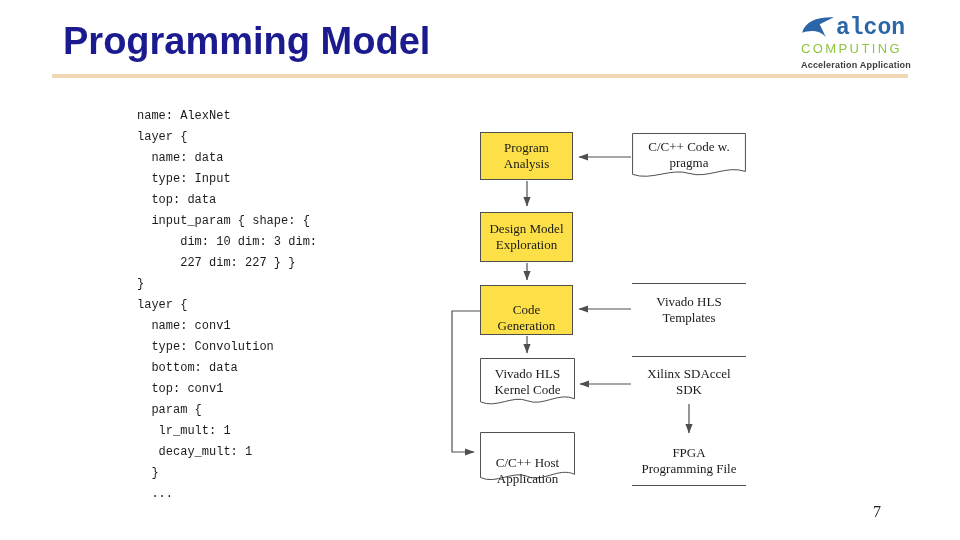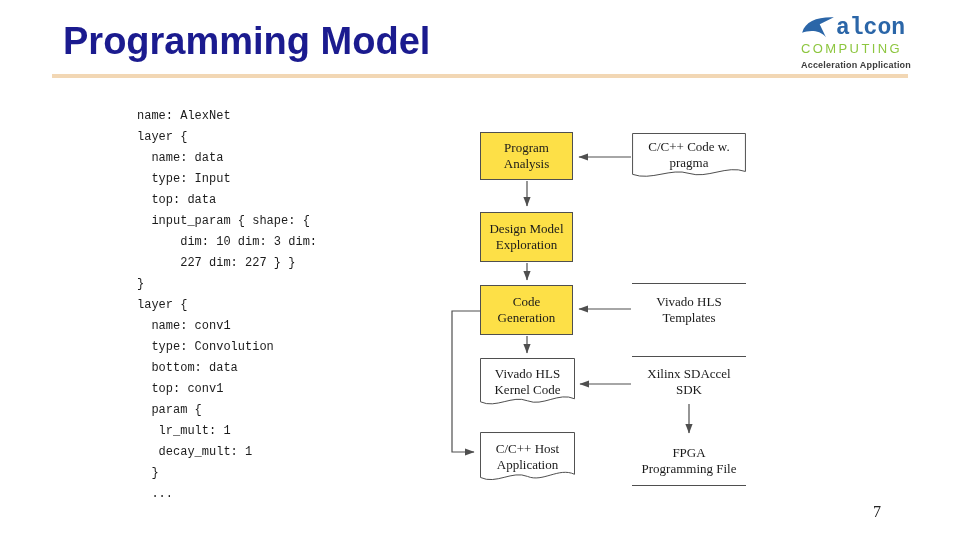--- a/index.html
+++ b/index.html
@@ -114,34 +114,34 @@
   <div class="fc-node fc-rect" style="left:480px;top:132px;width:93px;height:48px;">
     <span class="fc-label">Program
 Analysis</span>
   </div>
 
   <div class="fc-node fc-rect" style="left:480px;top:212px;width:93px;height:50px;">
     <span class="fc-label">Design Model
 Exploration</span>
   </div>
 
-  <div class="fc-node fc-rect" style="left:480px;top:285px;width:93px;height:50px;">
+  <div class="fc-node fc-rect" style="left:480px;top:285px;width:93px;height:50px;align-items:flex-end;">
     <span class="fc-label">Code
 Generation</span>
   </div>
 
   <div class="fc-node fc-doc" style="left:480px;top:358px;width:95px;height:53px;">
     <svg class="doc-shape" viewBox="0 0 100 52" preserveAspectRatio="none">
       <path d="M0.5,0.5 L99.5,0.5 L99.5,40 C83,33 66,48 50,42 C34,36 17,50 0.5,43 Z"></path>
     </svg>
     <span class="fc-label">Vivado HLS
 Kernel Code</span>
   </div>
 
-  <div class="fc-node fc-doc" style="left:480px;top:432px;width:95px;height:55px;">
+  <div class="fc-node fc-doc" style="left:480px;top:432px;width:95px;height:55px;align-items:flex-end;">
     <svg class="doc-shape" viewBox="0 0 100 52" preserveAspectRatio="none">
       <path d="M0.5,0.5 L99.5,0.5 L99.5,40 C83,33 66,48 50,42 C34,36 17,50 0.5,43 Z"></path>
     </svg>
     <span class="fc-label">C/C++ Host
 Application</span>
   </div>
 
   <div class="fc-node fc-doc" style="left:632px;top:133px;width:114px;height:50px;">
     <svg class="doc-shape" viewBox="0 0 100 52" preserveAspectRatio="none">
       <path d="M0.5,0.5 L99.5,0.5 L99.5,40 C83,33 66,48 50,42 C34,36 17,50 0.5,43 Z"></path>

